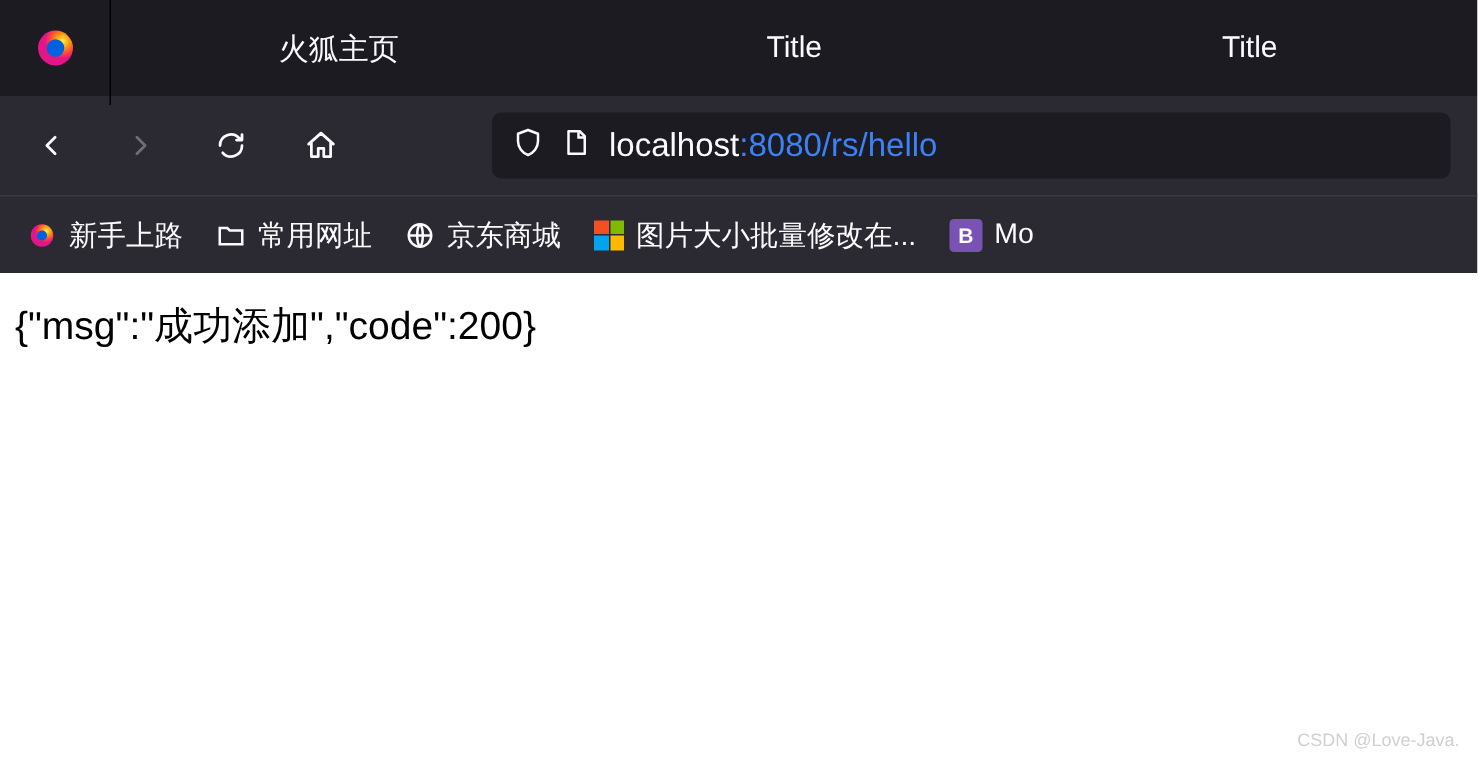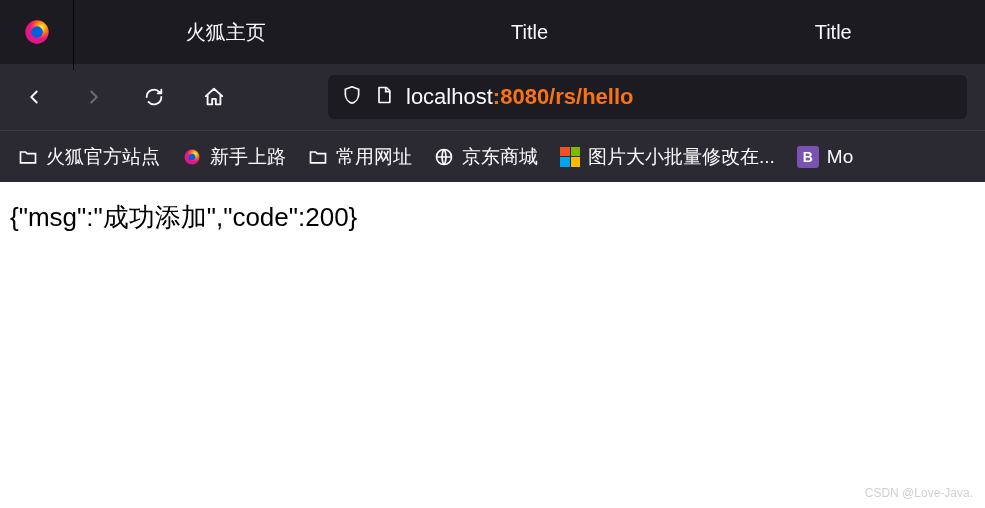--- a/index.html
+++ b/index.html
@@ -11,21 +11,21 @@
     .tabs { display: flex; flex: 1; height: 100%; align-items: center; }
     .tab { flex: 1; color: #fbfbfe; font-size: 20px; text-align: center; padding: 0 12px; white-space: nowrap; overflow: hidden; text-overflow: clip; cursor: pointer; }
     
     .navbar { height: 66px; background: #2b2a33; display: flex; align-items: center; padding: 0 18px; gap: 28px; }
     .nav-btn { width: 32px; height: 32px; display: flex; align-items: center; justify-content: center; color: #fbfbfe; cursor: pointer; }
     .nav-btn.disabled { color: #6f6e77; cursor: default; }
     .nav-btn svg { width: 22px; height: 22px; stroke: currentColor; fill: none; stroke-width: 2; }
     .url-bar { flex: 1; height: 44px; background: #1c1b22; border-radius: 6px; margin-left: 70px; display: flex; align-items: center; padding: 0 14px; gap: 12px; }
     .url-bar svg { width: 20px; height: 20px; stroke: #fbfbfe; fill: none; stroke-width: 2; }
     .url-text { color: #fbfbfe; font-size: 22px; }
-    .url-text .port-path { color: #f97316; font-weight: bold; }
+    .url-text .port-path { color: #3b82f6; }
     
     .bookmarks { height: 52px; background: #2b2a33; display: flex; align-items: center; padding: 0 18px; gap: 22px; border-top: 1px solid #3a3946; }
     .bm { display: flex; align-items: center; gap: 8px; color: #fbfbfe; font-size: 19px; cursor: pointer; white-space: nowrap; }
     .bm-icon { width: 20px; height: 20px; display: flex; align-items: center; justify-content: center; }
     .bm-icon svg { width: 20px; height: 20px; }
     .bm-bootstrap { width: 22px; height: 22px; background: #7952b3; color: #fff; font-weight: bold; font-size: 14px; display: flex; align-items: center; justify-content: center; border-radius: 3px; }
     .bm-colors { display: grid; grid-template-columns: 1fr 1fr; grid-template-rows: 1fr 1fr; width: 20px; height: 20px; gap: 1px; }
     .bm-colors span:nth-child(1) { background: #f25022; }
     .bm-colors span:nth-child(2) { background: #7fba00; }
     .bm-colors span:nth-child(3) { background: #00a4ef; }
@@ -95,28 +95,20 @@
     </span>
     <span class="url-text">
       <span>localhost</span><span class="port-path">:8080/rs/hello</span>
     </span>
   </div>
 </div>
 
 <div class="bookmarks">
   <div class="bm">
     <span class="bm-icon">
-        <svg viewBox="0 0 24 24" fill="none" stroke="#fbfbfe" stroke-width="2">
-          <path d="M3 6h6l2 2h10v11H3z"></path>
-        </svg>
-      </span>
-    <span>火狐官方站点</span>
-  </div>
-  <div class="bm">
-    <span class="bm-icon">
         <svg viewBox="0 0 24 24">
           <circle cx="12" cy="12" r="9" fill="url(#fg)"></circle>
           <circle cx="12" cy="12" r="4" fill="#0060df"></circle>
         </svg>
       </span>
     <span>新手上路</span>
   </div>
   <div class="bm">
     <span class="bm-icon">
         <svg viewBox="0 0 24 24" fill="none" stroke="#fbfbfe" stroke-width="2">

